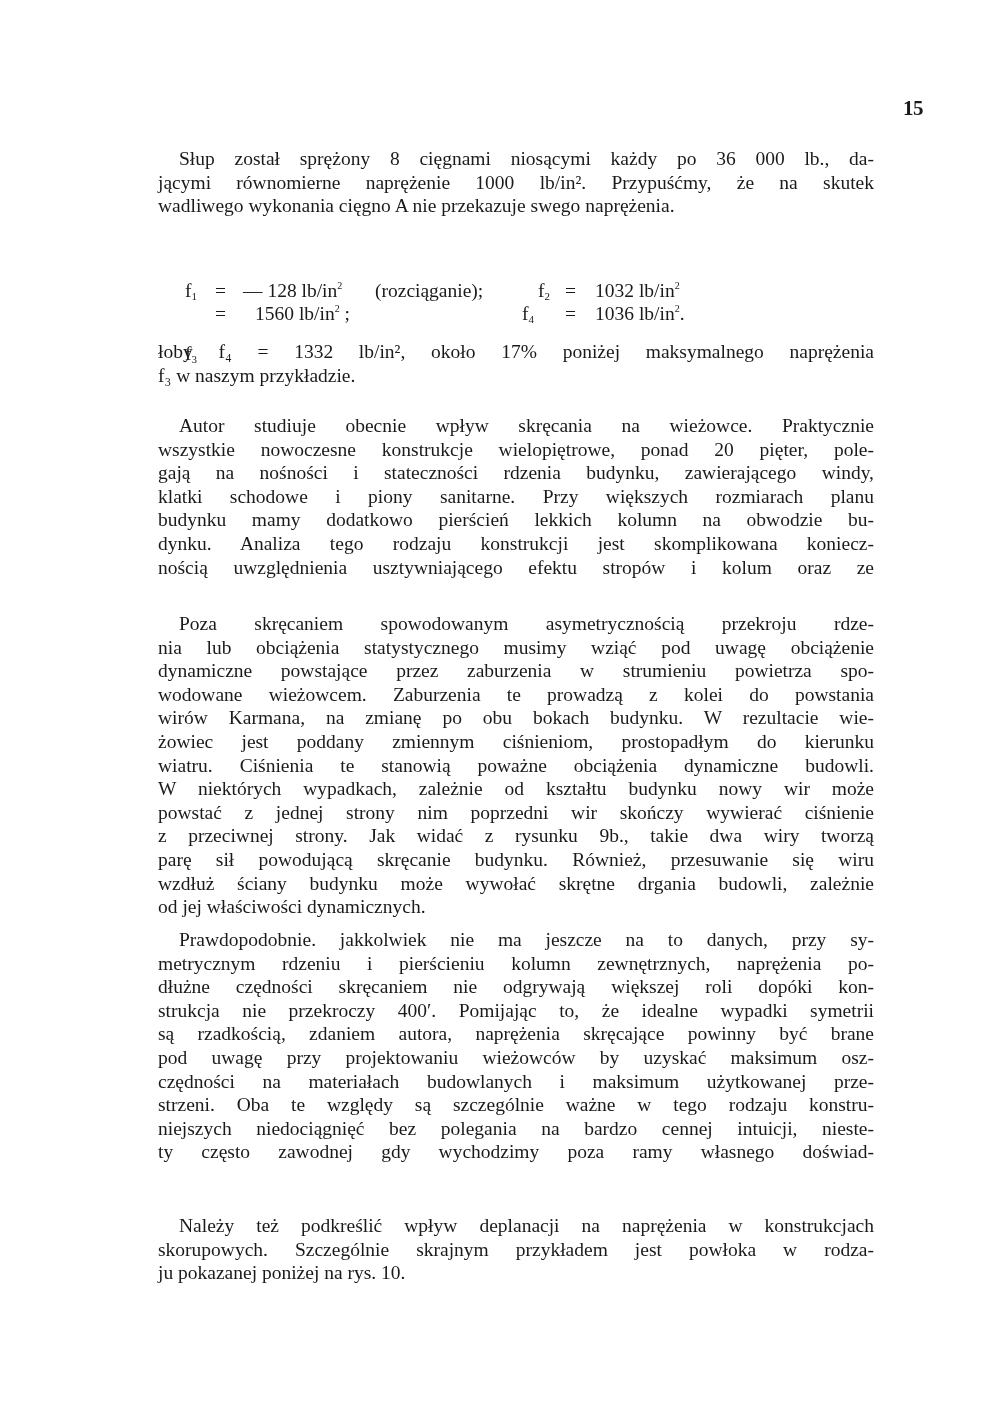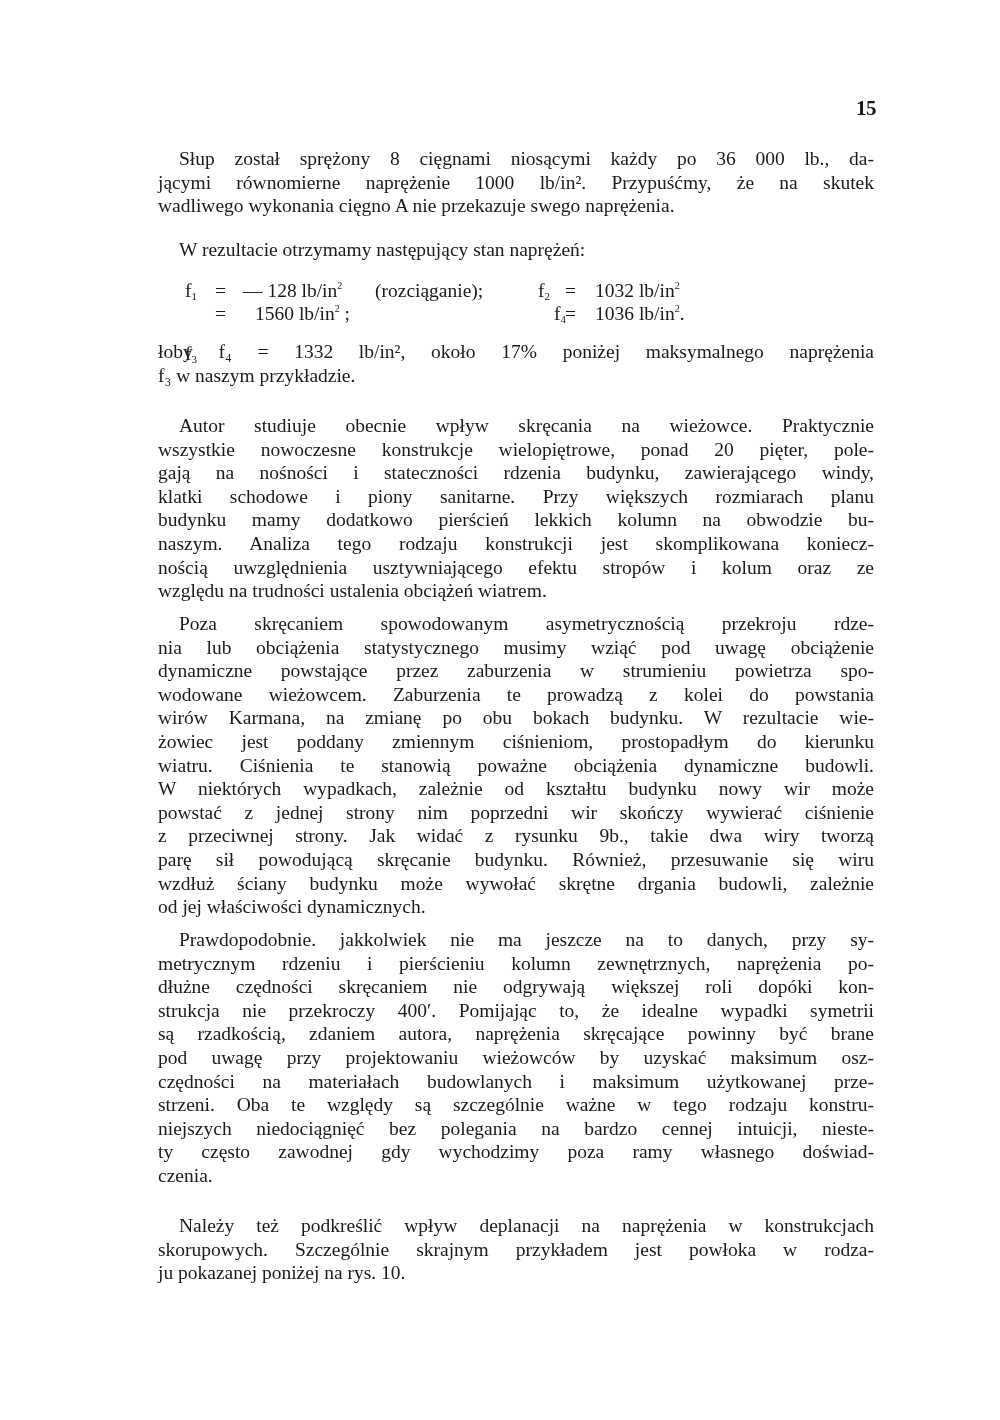--- a/index.html
+++ b/index.html
@@ -1,19 +1,19 @@
 <!DOCTYPE html>
 <html><head>
   <meta charset="utf-8">
   <style>
     html, body { margin: 0; padding: 0; background: #ffffff; }
     body { width: 1000px; height: 1420px; position: relative; overflow: hidden; }
     .page { position: absolute; left: 0; top: 0; width: 1000px; height: 1420px; background: #ffffff; color: #1a1a1a;
       font-family: "Liberation Serif", "DejaVu Serif", serif; }
-    .page-number { position: absolute; left: 846px; top: 96px; width: 30px; text-align: right; font-size: 21px; font-weight: bold; letter-spacing: -0.5px; }
+    .page-number { position: absolute; left: 893px; top: 96px; width: 30px; text-align: right; font-size: 21px; font-weight: bold; letter-spacing: -0.5px; }
     .text-block { position: absolute; left: 137px; width: 737px; }
     .line { display: block; height: 23.6px; line-height: 23.6px; font-size: 19.5px; white-space: nowrap; text-align: justify; text-align-last: justify; margin-left: 21px; }
     .line.last { text-align-last: left; }
     .line.indent { text-indent: 21px; }
     .formula { position: absolute; left: 185px; font-size: 19.5px; line-height: 23px; }
     .formula .row { position: relative; height: 23px; white-space: nowrap; }
     .formula .cell { position: absolute; top: 0; text-align: center; }
     sub { font-size: 11px; vertical-align: -3px; line-height: 0; }
     sup { font-size: 10px; vertical-align: 8px; line-height: 0; }
   </style>
@@ -23,58 +23,54 @@
 <div class="page">
 
   <div class="page-number">15</div>
 
   <div class="text-block" style="top:147px;">
     <span class="line indent">Słup został sprężony 8 cięgnami niosącymi każdy po 36 000 lb., da-</span>
     <span class="line">jącymi równomierne naprężenie 1000 lb/in². Przypuśćmy, że na skutek</span>
     <span class="line last">wadliwego wykonania cięgno A nie przekazuje swego naprężenia.</span>
   </div>
 
-  <div class="text-block" style="top:238px;">
-    <span class="line indent last">W rezultacie otrzymamy następujący stan naprężeń:</span>
-  </div>
 
   <div class="formula" style="top:279px;">
     <div class="row">
       <span class="cell" style="left:0px;"><span>f</span><sub>1</sub></span>
       <span class="cell" style="left:30px;">=</span>
       <span class="cell" style="left:58px;"><span>— 128 lb/in</span><sup>2</sup></span>
       <span class="cell" style="left:190px;">(rozciąganie);</span>
       <span class="cell" style="left:353px;"><span>f</span><sub>2</sub></span>
       <span class="cell" style="left:380px;">=</span>
       <span class="cell" style="left:410px;"><span>1032 lb/in</span><sup>2</sup></span>
     </div>
     <div class="row">
       <span class="cell" style="left:0px;margin-top:40px;"><span>f</span><sub>3</sub></span>
       <span class="cell" style="left:30px;">=</span>
       <span class="cell" style="left:70px;"><span>1560 lb/in</span><sup>2</sup> <span>;</span></span>
-      <span class="cell" style="left:369px;"><span>f</span><sub>4</sub></span>
+      <span class="cell" style="left:337px;"><span>f</span><sub>4</sub></span>
       <span class="cell" style="left:380px;">=</span>
       <span class="cell" style="left:410px;"><span>1036 lb/in</span><sup>2</sup><span>.</span></span>
     </div>
   </div>
 
   <div class="text-block" style="top:340px;">
     <span class="line">łoby f₄ = 1332 lb/in², około 17% poniżej maksymalnego naprężenia</span>
     <span class="line last">f₃ w naszym przykładzie.</span>
   </div>
 
   <div class="text-block" style="top:414px;">
     <span class="line indent">Autor studiuje obecnie wpływ skręcania na wieżowce. Praktycznie</span>
     <span class="line">wszystkie nowoczesne konstrukcje wielopiętrowe, ponad 20 pięter, pole-</span>
     <span class="line">gają na nośności i stateczności rdzenia budynku, zawierającego windy,</span>
     <span class="line">klatki schodowe i piony sanitarne. Przy większych rozmiarach planu</span>
     <span class="line">budynku mamy dodatkowo pierścień lekkich kolumn na obwodzie bu-</span>
-    <span class="line">naszym. Analiza tego rodzaju konstrukcji jest skomplikowana koniecz-</span>
+    <span class="line">dynku. Analiza tego rodzaju konstrukcji jest skomplikowana koniecz-</span>
     <span class="line">nością uwzględnienia usztywniającego efektu stropów i kolum oraz ze</span>
-    <span class="line last">względu na trudności ustalenia obciążeń wiatrem.</span>
   </div>
 
   <div class="text-block" style="top:612px;">
     <span class="line indent">Poza skręcaniem spowodowanym asymetrycznością przekroju rdze-</span>
     <span class="line">nia lub obciążenia statystycznego musimy wziąć pod uwagę obciążenie</span>
     <span class="line">dynamiczne powstające przez zaburzenia w strumieniu powietrza spo-</span>
     <span class="line">wodowane wieżowcem. Zaburzenia te prowadzą z kolei do powstania</span>
     <span class="line">wirów Karmana, na zmianę po obu bokach budynku. W rezultacie wie-</span>
     <span class="line">żowiec jest poddany zmiennym ciśnieniom, prostopadłym do kierunku</span>
     <span class="line">wiatru. Ciśnienia te stanowią poważne obciążenia dynamiczne budowli.</span>
@@ -90,21 +86,20 @@
     <span class="line indent">Prawdopodobnie. jakkolwiek nie ma jeszcze na to danych, przy sy-</span>
     <span class="line">metrycznym rdzeniu i pierścieniu kolumn zewnętrznych, naprężenia po-</span>
     <span class="line">dłużne czędności skręcaniem nie odgrywają większej roli dopóki kon-</span>
     <span class="line">strukcja nie przekroczy 400′. Pomijając to, że idealne wypadki symetrii</span>
     <span class="line">są rzadkością, zdaniem autora, naprężenia skręcające powinny być brane</span>
     <span class="line">pod uwagę przy projektowaniu wieżowców by uzyskać maksimum osz-</span>
     <span class="line">czędności na materiałach budowlanych i maksimum użytkowanej prze-</span>
     <span class="line">strzeni. Oba te względy są szczególnie ważne w tego rodzaju konstru-</span>
     <span class="line">niejszych niedociągnięć bez polegania na bardzo cennej intuicji, nieste-</span>
     <span class="line">ty często zawodnej gdy wychodzimy poza ramy własnego doświad-</span>
-    <span class="line last">czenia.</span>
   </div>
 
   <div class="text-block" style="top:1214px;">
     <span class="line indent">Należy też podkreślić wpływ deplanacji na naprężenia w konstrukcjach</span>
     <span class="line">skorupowych. Szczególnie skrajnym przykładem jest powłoka w rodza-</span>
     <span class="line last">ju pokazanej poniżej na rys. 10.</span>
   </div>
 
 </div>
 

